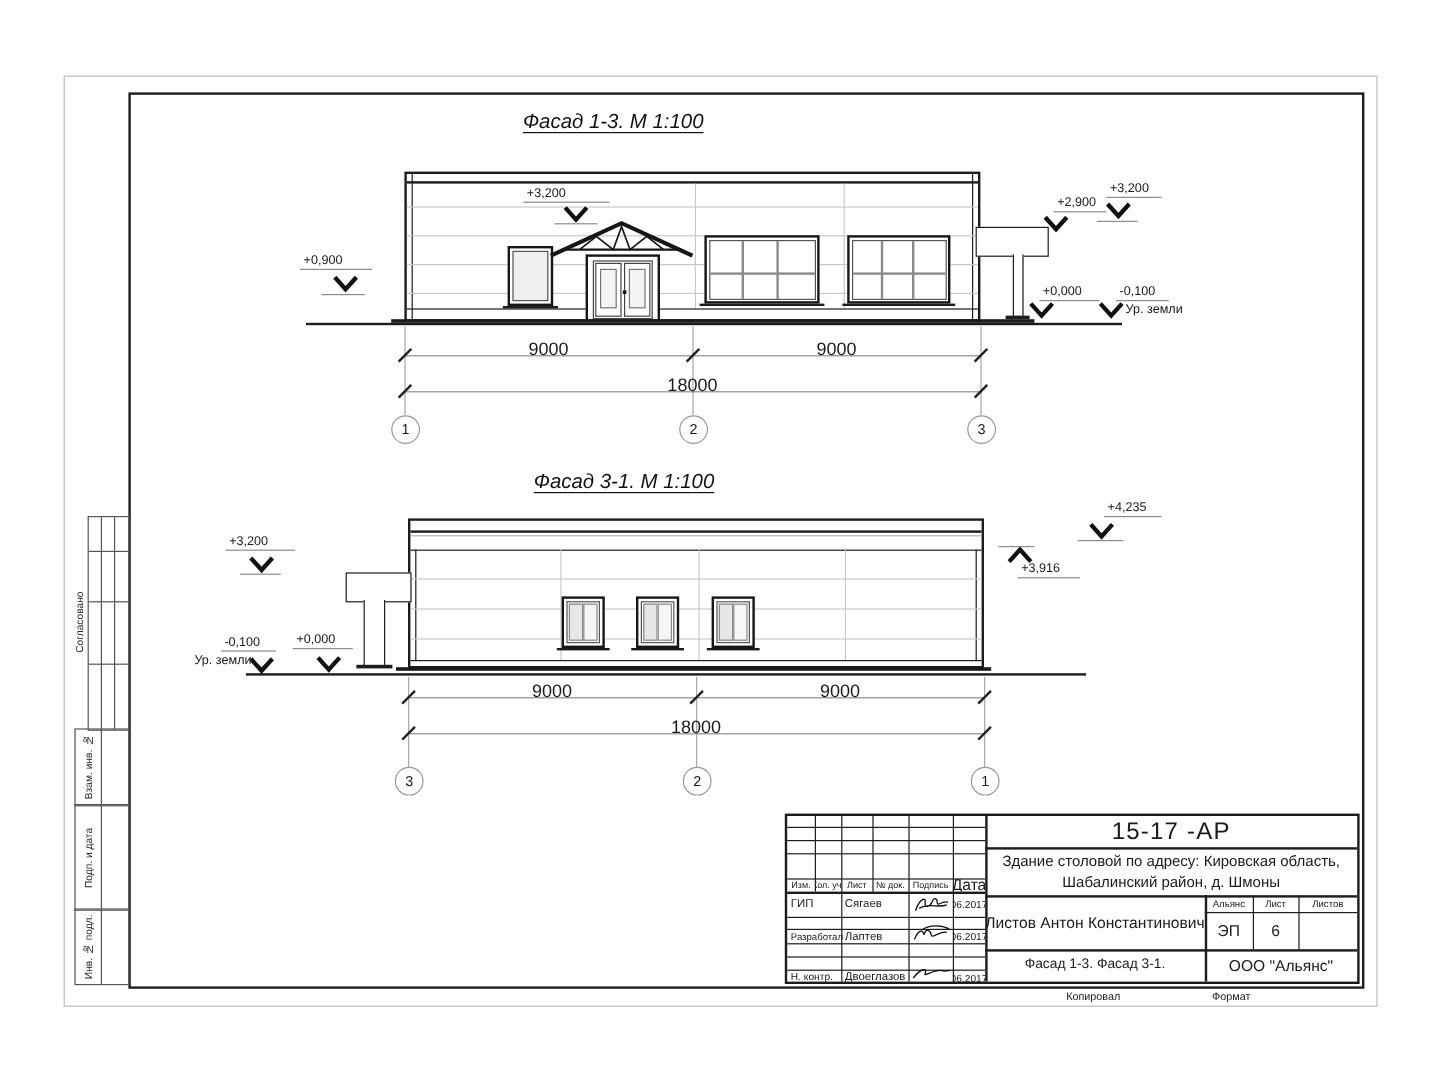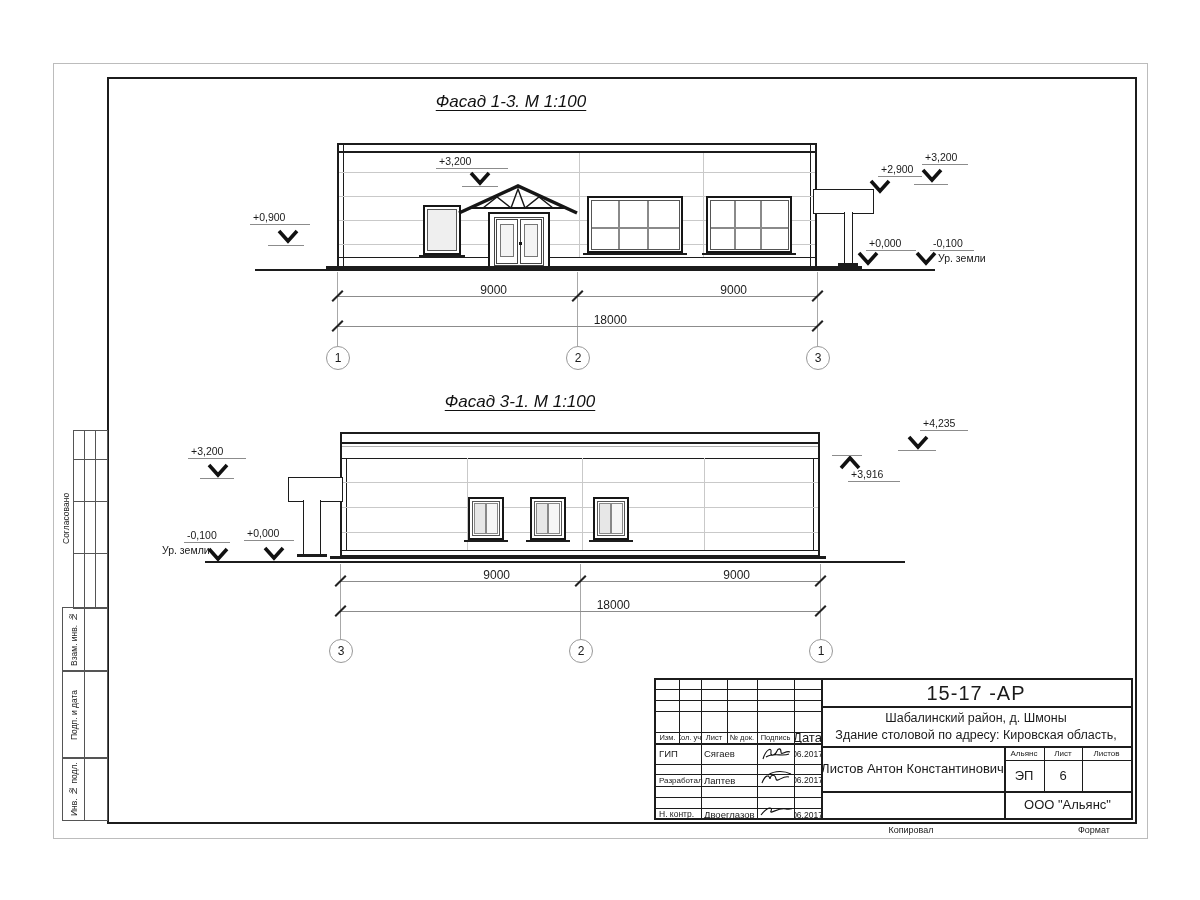--- a/index.html
+++ b/index.html
@@ -4,21 +4,21 @@
 <style>
   html,body{margin:0;padding:0;background:#fff}
   body{width:1200px;height:900px;font-family:"Liberation Sans",sans-serif;color:#1a1a1a}
   .sheet{position:relative;width:1200px;height:900px;background:#fff;overflow:hidden}
   .abs{position:absolute}
   .ln{position:absolute;background:#1c1c1c}
   .gln{position:absolute;background:#c9c9c9}
   .aln{position:absolute;background:#a8a8a8}
   .dim{position:absolute;background:#8c8c8c;height:1px}
   .tick{position:absolute;width:15px;height:2px;background:#222;transform:rotate(-45deg)}
-  .dimlabel{position:absolute;font-size:12px;text-align:right;color:#1c1c1c;width:100px}
+  .dimlabel{position:absolute;font-size:15px;text-align:center;color:#1c1c1c;width:100px}
   .axis{position:absolute;width:22px;height:22px;border:1px solid #999;border-radius:50%;background:#fff;
         font-size:12px;line-height:22px;text-align:center}
   .lvl{position:absolute;font-size:10.5px;line-height:12px;border-bottom:1px solid #8c8c8c;
        padding:0 3px 1px 3px;white-space:nowrap}
   .plain{position:absolute;font-size:10.5px;line-height:12px;white-space:nowrap}
   .chev{position:absolute}
   .win{position:absolute;border:2.5px solid #161616;background:#fff;box-sizing:border-box}
   .bldg{position:absolute;border:2px solid #1c1c1c;background:#fff;box-sizing:border-box}
   .ttl{position:absolute;font-style:italic;font-size:17px;text-align:center;
        text-decoration:underline;text-underline-offset:3px;color:#111;width:240px}
@@ -319,28 +319,29 @@
     <div class="tl" style="left:165px;top:26px;width:310px;height:1.5px"></div>
     <div class="tl" style="left:165px;top:66px;width:310px;height:1.5px"></div>
     <div class="tl" style="left:348px;top:80px;width:127px"></div>
     <div class="tl" style="left:165px;top:111px;width:310px;height:1.5px"></div>
     <div class="tv" style="left:348px;top:66px;height:72px;width:1.5px"></div>
     <div class="tv" style="left:388px;top:66px;height:45px"></div>
     <div class="tv" style="left:426px;top:66px;height:45px"></div>
 
     <div class="tbtxt cen" style="left:165px;top:0;width:310px;height:26px;font-size:20px;letter-spacing:1px">15-17 -АР</div>
     <div class="abs" style="left:170px;top:30px;width:300px;height:34px;text-align:center;font-size:12.5px;line-height:17px">
+      <div>Здание столовой по адресу: Кировская область,</div>
       <div>Шабалинский район, д. Шмоны</div>
-      <div>Здание столовой по адресу: Кировская область,</div>
     </div>
     <div class="tbtxt cen" style="left:165px;top:66px;width:183px;height:45px;font-size:13px">Листов Антон Константинович</div>
     <div class="tbtxt cen" style="left:348px;top:67px;width:40px;height:13px;font-size:8px">Альянс</div>
     <div class="tbtxt cen" style="left:388px;top:67px;width:38px;height:13px;font-size:8px">Лист</div>
     <div class="tbtxt cen" style="left:426px;top:67px;width:49px;height:13px;font-size:8px">Листов</div>
     <div class="tbtxt cen" style="left:348px;top:81px;width:40px;height:29px;font-size:13px">ЭП</div>
     <div class="tbtxt cen" style="left:388px;top:81px;width:38px;height:29px;font-size:13px">6</div>
+    <div class="tbtxt cen" style="left:165px;top:111px;width:183px;height:27px;font-size:11.5px">Фасад 1-3. Фасад 3-1.</div>
     <div class="tbtxt cen" style="left:348px;top:111px;width:127px;height:27px;font-size:13px">ООО "Альянс"</div>
   </div>
 
   <div class="abs" style="left:861px;top:825px;width:100px;text-align:center;font-size:9px">Копировал</div>
-  <div class="abs" style="left:1010px;top:825px;width:100px;text-align:right;font-size:9px">Формат</div>
+  <div class="abs" style="left:1010px;top:825px;width:100px;text-align:left;font-size:9px">Формат</div>
 
 </div>
 
 </body></html>

